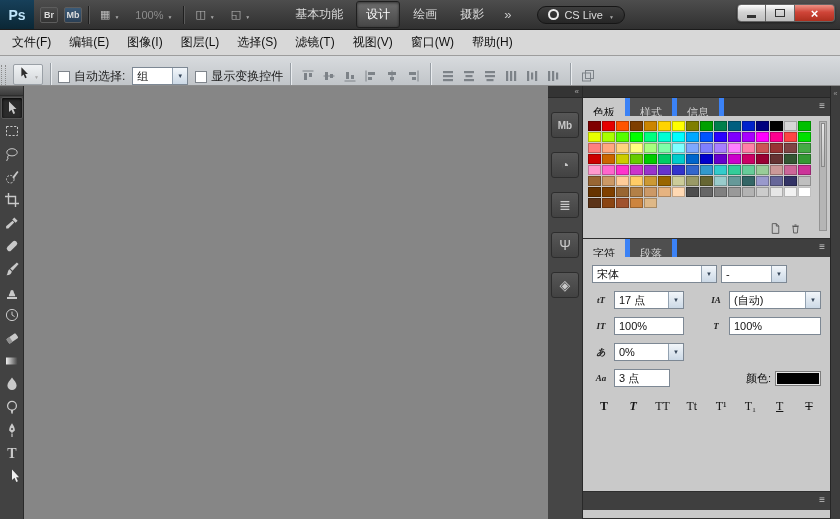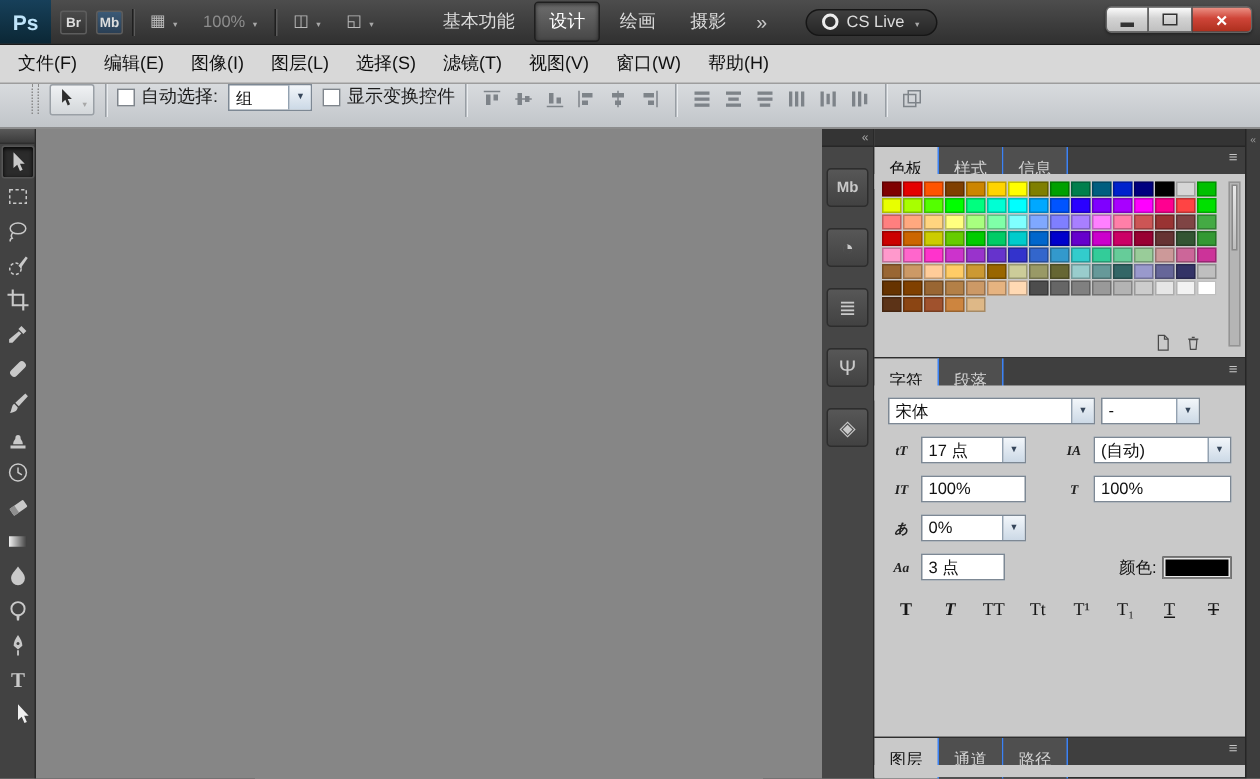--- a/index.html
+++ b/index.html
@@ -27,59 +27,59 @@
   .wb:first-child{border-radius:4px 0 0 4px;border-left-width:1px}
   .wb.close{border-radius:0 4px 4px 0;background:linear-gradient(#ec9286,#cf4538 45%,#ad2f1e);color:#fff;font-weight:bold;font-size:13px;width:40px}
   .wb-min{width:9px;height:3px;background:#333;margin-top:7px}
   .wb-box{width:10px;height:8px;border:1px solid #333}
 
   
   .menubar{height:26px;background:#d8d8d8;border-bottom:1px solid #9d9d9d;display:flex;align-items:stretch;padding-left:3px;font-size:12px;color:#101010}
   .menu-item{padding:11px 9px;display:flex;align-items:center}
 
   
-  .optionsbar{height:30px;background:linear-gradient(#d8dbde,#c1c5c9);border-bottom:1px solid #8d8d8d;display:flex;align-items:flex-start;font-size:12px;color:#1d1d1d;padding-left:21px;gap:7px}
+  .optionsbar{height:30px;background:linear-gradient(#d8dbde,#c1c5c9);border-bottom:1px solid #8d8d8d;display:flex;align-items:flex-end;font-size:12px;color:#1d1d1d;padding-left:1px;gap:7px}
   .grip{width:5px;height:20px;border-left:1px dotted #8a8a8a;border-right:1px dotted #8a8a8a}
   .tool-preset{display:flex;align-items:center;gap:2px;padding:1px 3px;border:1px solid #9aa0a6;background:linear-gradient(#f0f2f4,#d3d7da);border-radius:2px}
   .ob-sep{width:1px;height:22px;background:#989ea4;box-shadow:1px 0 0 #e9ecef}
   .ob-check{display:flex;align-items:center;gap:4px;white-space:nowrap}
   .cb{width:12px;height:12px;background:#fff;border:1px solid #7f858c}
   .ob-icons{display:flex;gap:1px}
   .obtn{width:20px;height:19px;display:flex;align-items:center;justify-content:center;opacity:.85}
 
   
   .dd{display:flex;align-items:center;height:18px;background:#fff;border:1px solid #7d8894;font-size:11px;color:#111}
   .dd .val{flex:1;padding:0 4px;white-space:nowrap;overflow:hidden}
   .arw{width:15px;height:100%;display:flex;align-items:center;justify-content:center;background:linear-gradient(#f2f6fa,#ccd9e6);border-left:1px solid #93a2b1;flex:none}
   .arw::after{content:"▼";font-size:6px;color:#36465a}
   .dd.disabled{background:#dcdcdc;color:#8a8a8a}
   .dd.disabled .arw{background:#d2d2d2;border-left-color:#adadad}
   .dd.disabled .arw::after{color:#9a9a9a}
   .inp{height:18px;background:#fff;border:1px solid #7d8894;font-size:11px;display:flex;align-items:center;padding:0 4px;color:#111}
-  .w56{width:56px}.w60{width:60px}.w66{width:66px}.w70{width:70px}.w74{width:92px}.w104{width:104px}.w128{width:138px}
+  .w56{width:56px}.w60{width:60px}.w66{width:66px}.w70{width:70px}.w74{width:92px}.w104{width:104px}.w128{width:125px}
 
   
   .workspace{display:flex;height:433px}
   .toolbar{width:24px;background:#424242;border-right:1px solid #292929;display:flex;flex-direction:column;align-items:center;flex:none}
   .dock-grip{height:10px;width:100%;background:linear-gradient(#5a5a5a,#3b3b3b);border-bottom:1px solid #2d2d2d}
   .tool{width:22px;height:22px;display:flex;align-items:center;justify-content:center;margin-top:1px;border-radius:2px;flex:none}
   .tool.sel{background:#2b2b2b;border:1px solid #565656;box-shadow:inset 0 1px 3px #000}
   .canvas{width:524px;background:#868686;flex:none}
   .icondock{width:35px;background:#464646;border-right:1px solid #292929;display:flex;flex-direction:column;align-items:center;flex:none}
   .idock-top{height:12px;width:100%;background:#343434;border-bottom:1px solid #272727;color:#a8a8a8;font-size:8px;display:flex;align-items:center;justify-content:flex-end;padding-right:3px;line-height:1}
   .pbtn{width:28px;height:26px;margin-top:14px;background:linear-gradient(#575757,#424242);border:1px solid #2d2d2d;border-radius:3px;color:#c9c9c9;display:flex;align-items:center;justify-content:center;font-size:14px;flex:none}
   .pbtn.mb{font-size:10px;font-weight:bold}
 
   
   .dock{width:247px;display:flex;flex-direction:column;background:#4f4f4f;flex:none}
   .dock-top{height:12px;background:#343434;border-bottom:1px solid #262626}
   .panel{border-bottom:1px solid #2e2e2e;display:flex;flex-direction:column}
   .ptabs{height:18px;background:#3f3f3f;display:flex;align-items:stretch;position:relative;flex:none}
   .tablist{display:flex}
-  .ptab{padding:14px 10px;font-size:11px;color:#d2d2d2;background:#4f4f4f;border-right:1px solid #3b82f6;display:flex;align-items:center}
+  .ptab{padding:14px 10px;font-size:11px;color:#d2d2d2;background:#4f4f4f;border-right:5px solid #3b82f6;display:flex;align-items:center}
   .ptab.active{background:#c9c9c9;color:#0e0e0e}
   .pmenu{position:absolute;right:5px;top:3px;color:#c6c6c6;font-size:10px;line-height:1}
   .pbody{background:#c9c9c9;position:relative;flex:1}
 
   .sw-body{height:122px;flex:none}
   .swgrid{display:grid;grid-template-columns:repeat(16,13px);gap:1px;padding:5px 0 0 5px}
   .sw{height:10px;border:1px solid rgba(0,0,0,.25)}
   .swfoot{position:absolute;right:28px;bottom:3px;display:flex;gap:7px}
   .sficon{display:flex;align-items:center;justify-content:center}
   .vscroll{position:absolute;right:3px;top:5px;width:8px;height:110px;background:#b5b5b5;border:1px solid #949494}
@@ -633,25 +633,20 @@
               <span class="tbtn superscript">T¹</span>
               <span class="tbtn subscript">T₁</span>
               <span class="tbtn underline">T</span>
               <span class="tbtn strikethrough">T</span>
             </div>
         </div>
       </section>
 
       <section class="panel layersdock">
         <div class="ptabs">
-          <div class="tablist" id="ly-tabs">
-              <span class="ptab active">图层</span>
-              <span class="ptab">通道</span>
-              <span class="ptab">路径</span>
-            </div>
           <span class="pmenu">≡</span>
         </div>
         <div class="pbody"></div>
       </section>
     </div>
 
     <div class="edge">
       <span>«</span>
     </div>
   </div>

